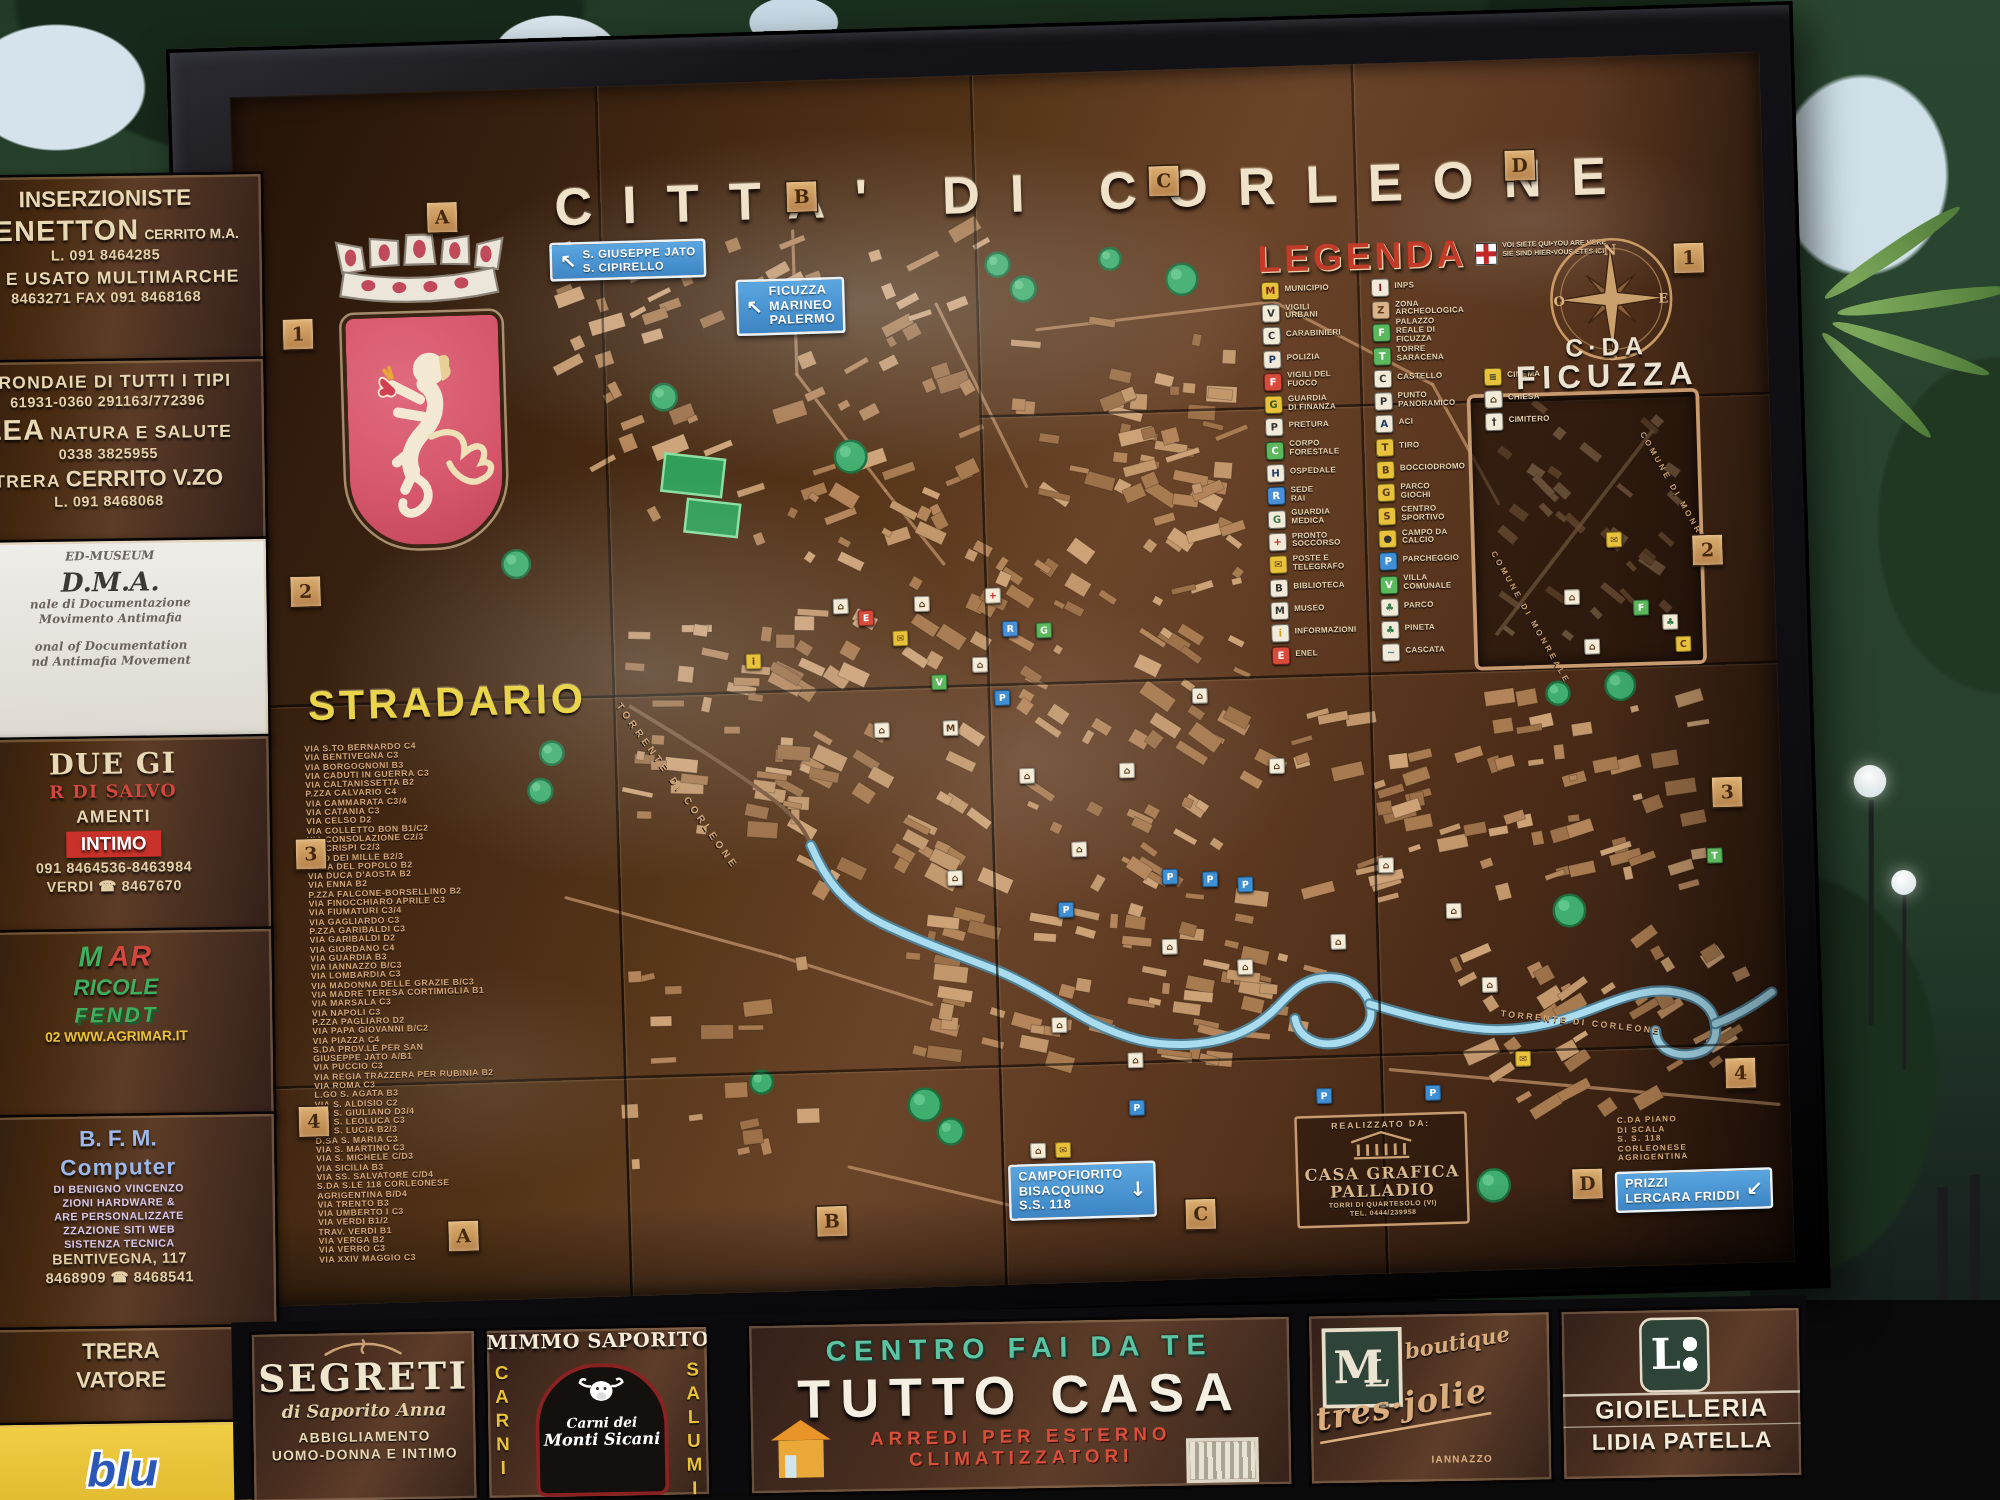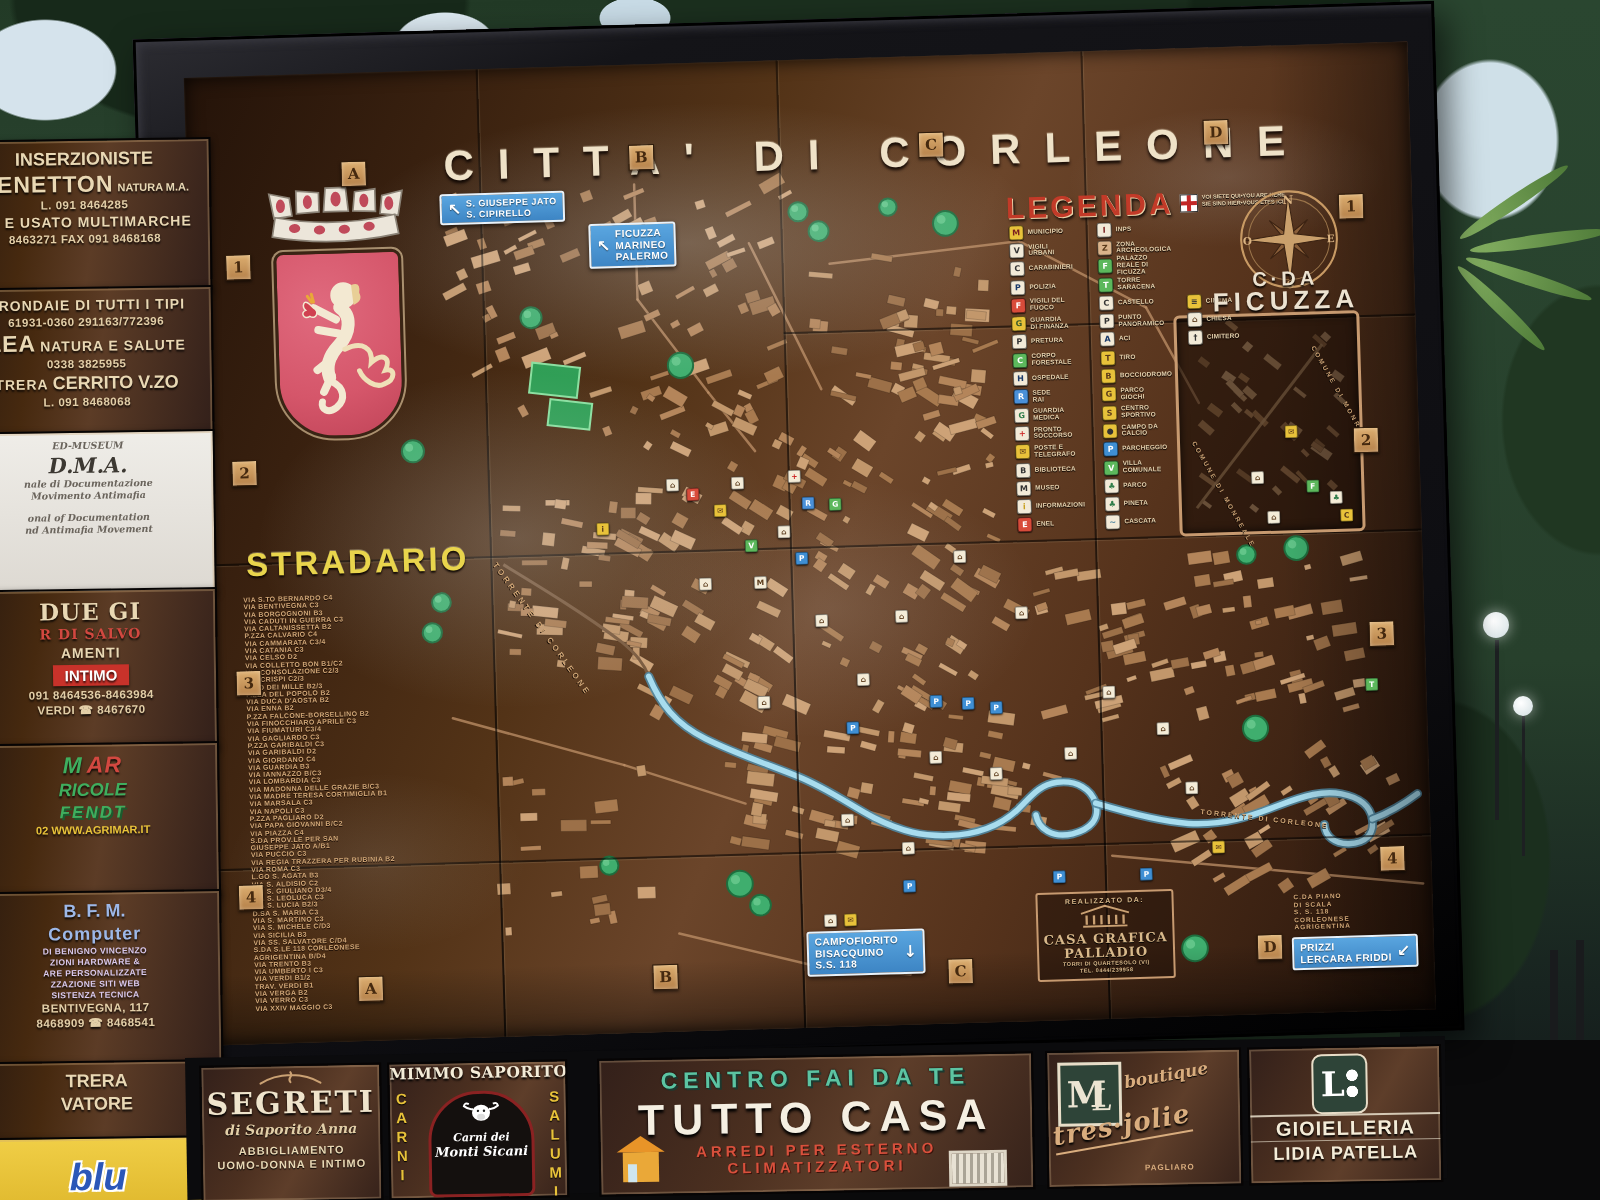--- a/index.html
+++ b/index.html
@@ -1298,21 +1298,21 @@
       <div class="mk" style="left: 1090px; top: 380px; background: rgb(232, 194, 58); color: rgb(90, 58, 26);">✉</div>
       <div class="mk" style="left: 1055px; top: 425px; background: rgb(244, 236, 216); color: rgb(90, 58, 26);">⌂</div>
       <div class="mk" style="left: 1110px; top: 435px; background: rgb(92, 184, 92); color: rgb(255, 255, 255);">F</div>
       <div class="mk" style="left: 1133px; top: 447px; background: rgb(244, 236, 216); color: rgb(47, 125, 74);">♣</div>
       <div class="mk" style="left: 1143px; top: 465px; background: rgb(232, 194, 58); color: rgb(90, 58, 26);">C</div>
       <div class="mk" style="left: 1070px; top: 465px; background: rgb(244, 236, 216); color: rgb(90, 58, 26);">⌂</div>
     </div>
 </div>
 
 <div class="leftcol" id="leftcol">
-    <div class="adpanel " style="top: 40px; height: 142px;"><div class="al xl">INSERZIONISTE</div><div class="al in xxl">BENETTON</div><div class="al in md">NATURA M.A.</div><div class="al tel">L. 091 8464285</div><div class="al lg">VO E USATO MULTIMARCHE</div><div class="al tel">8463271 FAX 091 8468168</div></div>
+    <div class="adpanel " style="top: 40px; height: 142px;"><div class="al xl">INSERZIONISTE</div><div class="al in xxl">BENETTON</div><div class="al in md">CERRITO M.A.</div><div class="al tel">L. 091 8464285</div><div class="al lg">VO E USATO MULTIMARCHE</div><div class="al tel">8463271 FAX 091 8468168</div></div>
     <div class="adpanel " style="top: 188px; height: 138px;"><div class="al lg">GRONDAIE DI TUTTI I TIPI</div><div class="al tel">61931-0360 291163/772396</div><div class="al in xxl">LEA</div><div class="al in lg">NATURA E SALUTE</div><div class="al tel">0338 3825955</div><div class="al in lg">TRERA</div><div class="al in xl">CERRITO V.ZO</div><div class="al tel">L. 091 8468068</div></div>
     <div class="adpanel dma-panel" style="top: 332px; height: 152px;">
       <div class="al dma-sm">ED-MUSEUM</div>
       <div class="al dma-lg">D.M.A.</div>
       <div class="al dma-sm">nale di Documentazione</div>
       <div class="al dma-sm">Movimento Antimafia</div>
       <div class="al gapline"></div>
       <div class="al dma-sm">onal of Documentation</div>
       <div class="al dma-sm">nd Antimafia Movement</div>
     </div>
@@ -1375,21 +1375,21 @@
     <div class="rad"></div>
   </div>
 
   <div class="bpanel" style="left:860px;width:192px">
     <div class="mono">
       <span class="m1">M</span>
       <span class="m2">L</span>
     </div>
     <div class="tj-boutique">boutique</div>
     <div class="tj-name">tres·jolie</div>
-    <div class="tj-city">PAGLIARO</div>
+    <div class="tj-city">IANNAZZO</div>
   </div>
 
   <div class="bpanel" style="left:1062px;width:190px">
     <div class="monolp">
       <span class="lp-l">L</span>
       <span class="lp-dots"></span>
     </div>
     <div class="gio-line" style="margin-top:66px">GIOIELLERIA</div>
     <div class="gio-line second">LIDIA PATELLA</div>
   </div>

